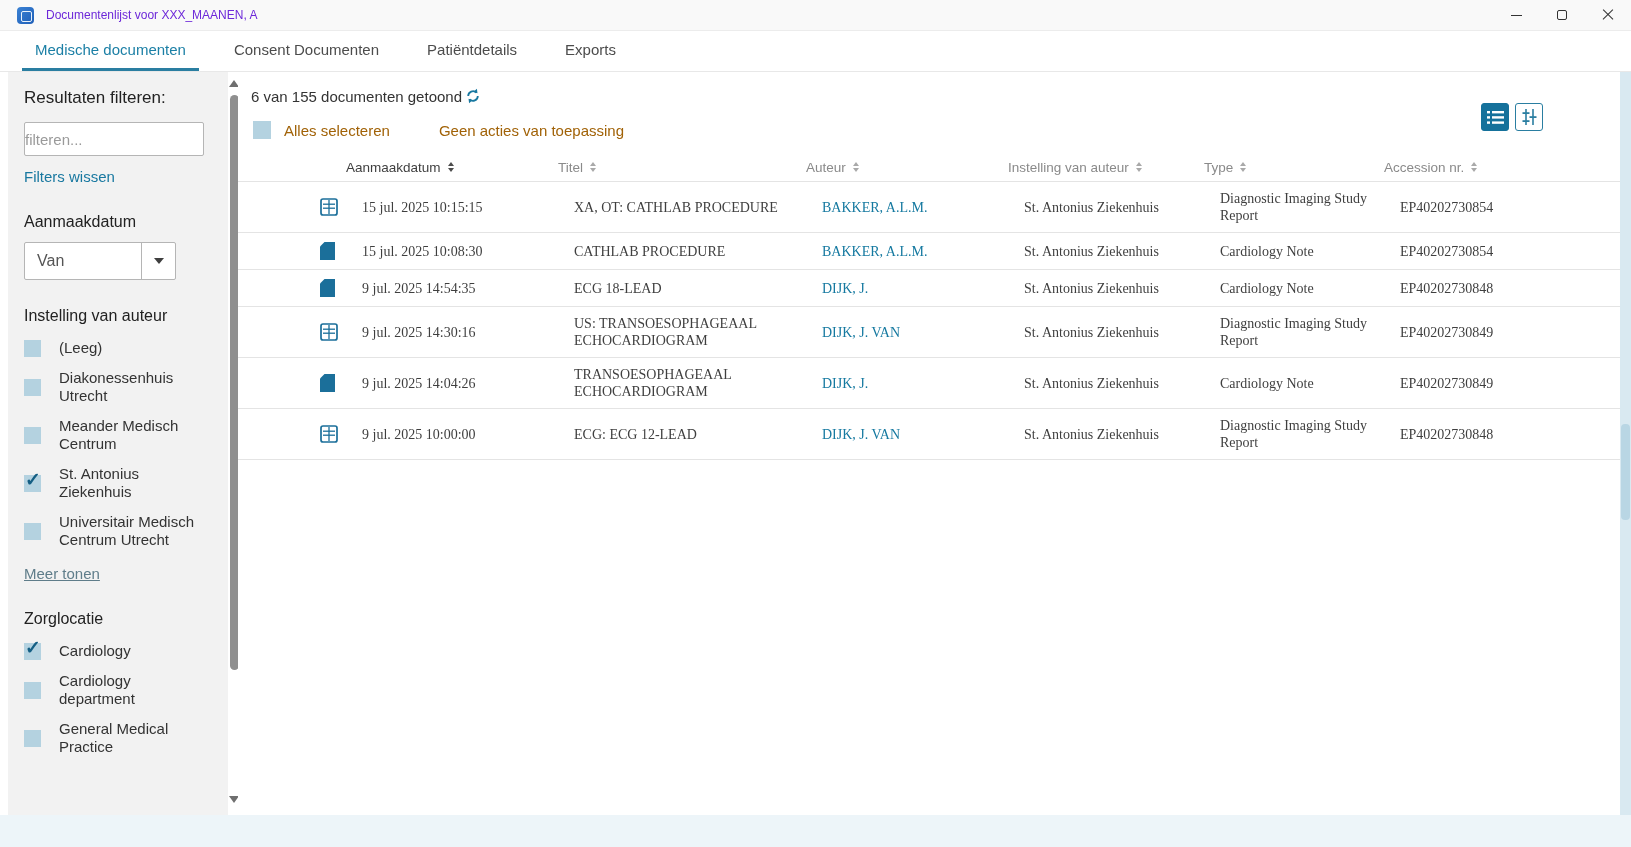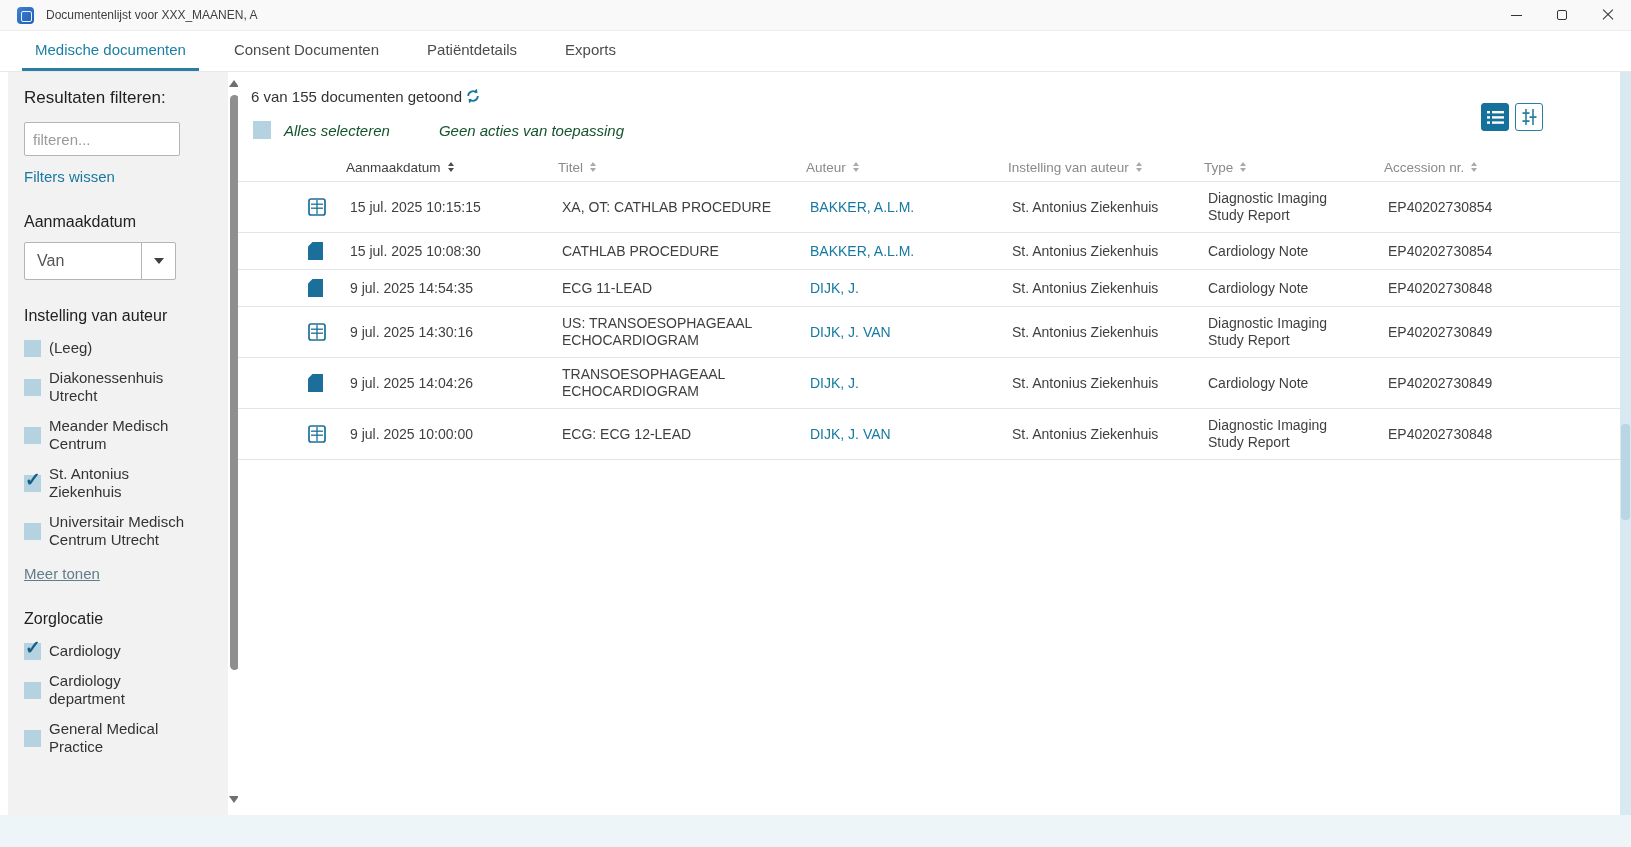--- a/index.html
+++ b/index.html
@@ -19,21 +19,21 @@
   }
   .app-icon {
     width:17px; height:17px; margin-left:17px; border-radius:4px;
     background:linear-gradient(135deg,#3b82d4,#1f5fb8);
     position:relative;
   }
   .app-icon::after {
     content:""; position:absolute; left:4px; top:4px; width:9px; height:9px;
     border:1.5px solid #e8f1fb; border-radius:2px;
   }
-  .titlebar-title { margin-left:12px; font-size:12px; color:#404040; }
+  .titlebar-title { margin-left:12px; font-size:12px; color:#6d28d9; }
   .win-controls { margin-left:auto; display:flex; height:100%; }
   .win-btn { width:46px; height:100%; display:flex; align-items:center; justify-content:center; }
   .glyph-min { width:11px; height:1px; background:#333; }
   .glyph-max { width:10px; height:10px; border:1px solid #333; border-radius:2px; }
   .glyph-close { position:relative; width:12px; height:12px; }
   .glyph-close::before,.glyph-close::after {
     content:""; position:absolute; left:-1px; top:5px; width:14px; height:1.2px; background:#333;
   }
   .glyph-close::before { transform:rotate(45deg); }
   .glyph-close::after { transform:rotate(-45deg); }
@@ -50,58 +50,58 @@
   }
   .tab.active { color:#1b7fa5; border-bottom-color:#2a7ea1; }
 
   
   .sidebar {
     position:absolute; left:8px; top:72px; width:220px; height:743px;
     background:#f2f2f2; padding:16px 0 0 16px; overflow:hidden;
   }
   .sb-heading { font-size:17px; color:#222; margin-bottom:14px; font-weight:400; }
   .sb-input {
-    width:156px; height:34px; border:1px solid #b5b5b5; border-radius:2px;
-    background:#fff; font-family:inherit; font-size:15px; padding:0 8px; color:#333;
+    width:180px; height:34px; border:1px solid #b5b5b5; border-radius:2px;
+    background:#fff; font-family:inherit; font-size:15px; padding:0 0; color:#333;
   }
   .sb-input::placeholder { color:#9a9a9a; }
   .sb-link { display:inline-block; margin-top:12px; font-size:15px; color:#1878a0; text-decoration:none; }
   .sb-section-heading { margin-top:27px; font-size:16px; color:#222; font-weight:400; }
   .sb-select {
     margin-top:11px; width:152px; height:38px; background:#fff;
     border:1px solid #b5b5b5; border-radius:2px; display:flex; align-items:stretch;
   }
   .sb-select-value { flex:1; display:flex; align-items:center; padding-left:12px; font-size:16px; color:#555; }
   .sb-select-arrow { width:34px; border-left:1px solid #b5b5b5; display:flex; align-items:center; justify-content:center; }
   .caret-down { width:0; height:0; border-left:5px solid transparent; border-right:5px solid transparent; border-top:6px solid #3f3f3f; }
   .opt-list { margin-top:8px; }
   .opt { display:flex; align-items:center; padding:6px 0; cursor:default; }
   .cbx {
     width:17px; height:17px; background:#b4d2e0; flex:0 0 auto; position:relative;
   }
   .cbx.checked::after {
     content:"✓"; position:absolute; left:1px; top:-7px;
     font-size:19px; font-weight:bold; color:#155f84;
   }
-  .opt-label { margin-left:8px; font-size:15px; color:#333; width:150px; line-height:18px; }
+  .opt-label { margin-left:18px; font-size:15px; color:#333; width:150px; line-height:18px; }
   .more-link { display:inline-block; margin-top:10px; font-size:15px; color:#5f7d8a; text-decoration:underline; }
 
   
   .sb-scrollbar { position:absolute; left:229px; top:76px; width:10px; height:733px; }
   .sb-arrow-up { position:absolute; left:0; top:4px; width:0; height:0;
     border-left:5px solid transparent; border-right:5px solid transparent; border-bottom:7px solid #6f6f6f; }
   .sb-thumb { position:absolute; left:0.5px; top:19px; width:9px; height:575px; background:#8f8f8f; border-radius:5px; }
   .sb-arrow-down { position:absolute; left:0; bottom:6px; width:0; height:0;
     border-left:5px solid transparent; border-right:5px solid transparent; border-top:7px solid #6f6f6f; }
 
   
   .content { position:absolute; left:238px; top:72px; width:1382px; height:743px; background:#fff; }
   .count-row { display:flex; align-items:center; gap:2px; margin:15px 0 12px 13px; font-size:15px; color:#333; }
   .refresh-btn { width:18px; height:18px; display:inline-flex; cursor:pointer; }
-  .select-row { display:flex; align-items:center; margin:16px 0 0 15px; font-size:15px; color:#14532d;font-style:italic; }
+  .select-row { display:flex; align-items:center; margin:16px 0 0 15px; font-size:15px; color:#a16207; }
   .select-row .cbx { width:18px; height:18px; }
   .select-all-label { margin-left:13px; }
   .actions-label { margin-left:49px; }
 
   .view-toggles { position:absolute; right:77px; top:31px; display:flex; gap:6px; }
   .vt-btn { width:28px; height:28px; border-radius:3px; display:flex; align-items:center; justify-content:center; cursor:pointer; }
   .vt-btn.active { background:#15719b; border:1px solid #15719b; }
   .vt-btn.inactive { background:#fff; border:1px solid #2a7ea1; }
 
   
@@ -110,21 +110,21 @@
   .hrow { height:28px; align-items:center; }
   .hcell { font-size:13.5px; color:#8a8a8a; display:flex; align-items:center; padding-left:18px; white-space:nowrap; }
   .hcell.active { color:#3f3f3f; }
   .sort { display:inline-flex; flex-direction:column; gap:2px; margin-left:7px; cursor:pointer; }
   .sort i { display:block; width:0; height:0; border-left:3.5px solid transparent; border-right:3.5px solid transparent; }
   .sort .up { border-bottom:4px solid #a9a9a9; }
   .sort .dn { border-top:4px solid #a9a9a9; }
   .hcell.active .sort .up { border-bottom-color:#4c4c4c; }
   .hcell.active .sort .dn { border-top-color:#4c4c4c; }
 
-  .trow { border-top:1px solid #e4e4e4; padding:8px 4px; min-height:37px; align-items:center; font-size:14px; color:#3f3f3f; }
+  .trow { border-top:1px solid #e4e4e4; padding:8px 16px; min-height:37px; align-items:center; font-size:14px; color:#3f3f3f;font-family:Liberation Serif, serif; }
   .trow:last-child { border-bottom:1px solid #e4e4e4; }
   .cell { padding-left:18px; line-height:17px; }
   .c-check { padding-left:16px; }
   .c-icon { padding-left:20px; }
   .c-author a { color:#1579a0; text-decoration:none; cursor:pointer; }
   .c-title, .c-type { padding-right:10px; }
 
   
   .page-scrollbar { position:absolute; left:1620px; top:72px; width:11px; height:743px; background:#d9e9f1; }
   .page-thumb { position:absolute; left:1px; top:352px; width:9px; height:96px; background:#b9d6e4; border-radius:4px; }
@@ -374,21 +374,21 @@
 
         <div class="tbl-grid trow">
           <div class="cell c-check"><span class="cbx"></span></div>
           <div class="cell c-icon">
 
             <svg width="15" height="18" viewBox="0 0 15 18">
               <polygon points="4.5,0 15,0 15,18 0,18 0,4.5" fill="#1b6f9a"></polygon>
             </svg>
           </div>
           <div class="cell c-date">9 jul. 2025 14:54:35</div>
-          <div class="cell c-title">ECG 11-LEAD</div>
+          <div class="cell c-title">ECG 18-LEAD</div>
           <div class="cell c-author"><a href="#">DIJK, J.</a></div>
           <div class="cell c-inst">St. Antonius Ziekenhuis</div>
           <div class="cell c-type">Cardiology Note</div>
           <div class="cell c-acc">EP40202730848</div>
         </div>
 
         <div class="tbl-grid trow">
           <div class="cell c-check"><span class="cbx"></span></div>
           <div class="cell c-icon">
             <svg width="18" height="18" viewBox="0 0 18 18">

